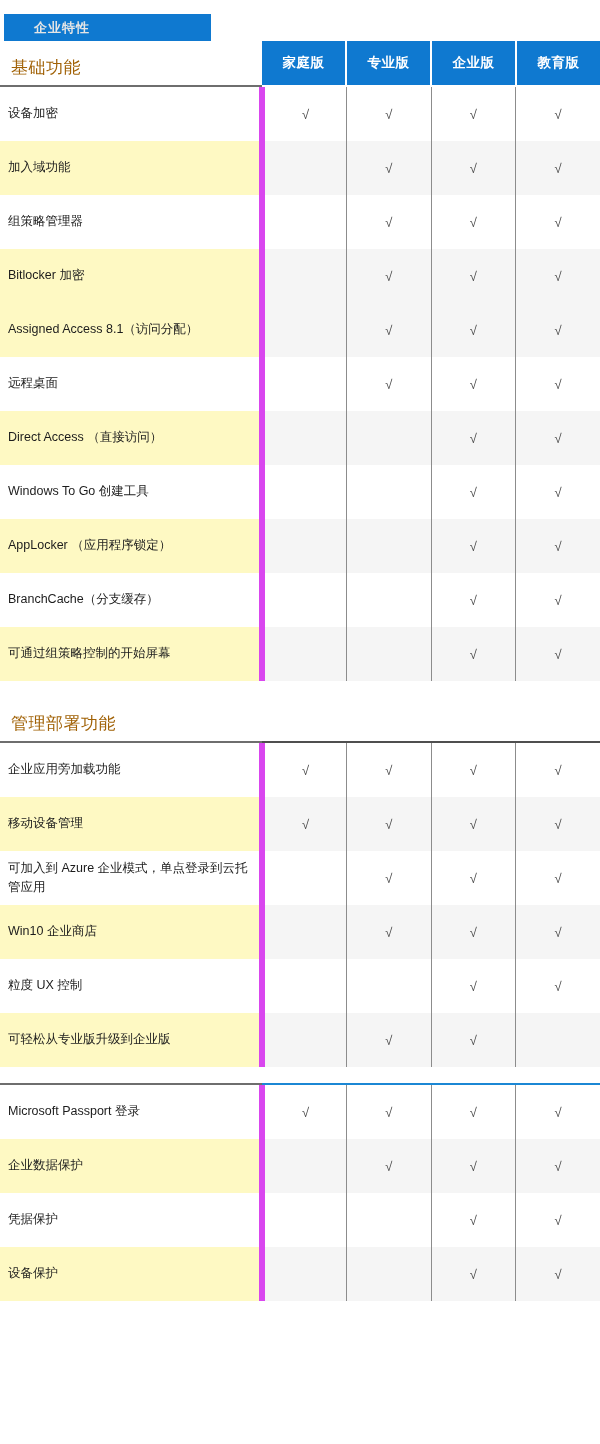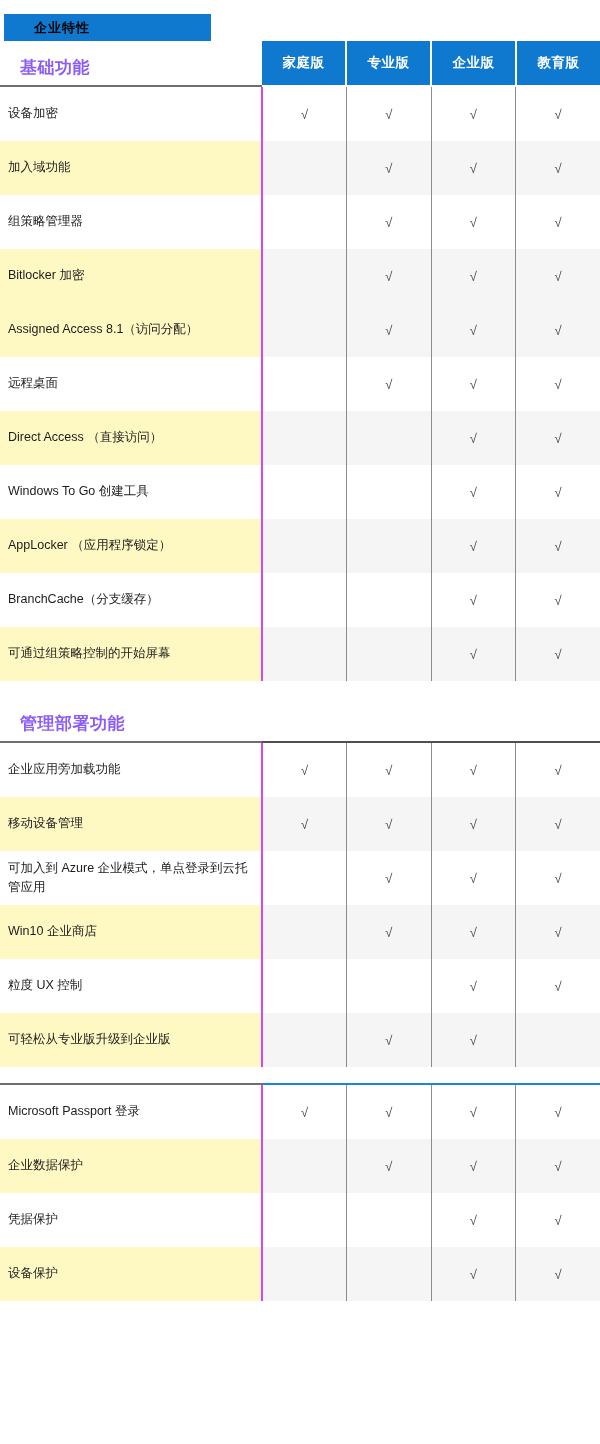--- a/index.html
+++ b/index.html
@@ -17,44 +17,44 @@
   }
 
   
   .banner-wrap {
     padding: 14px 0 0 4px;
   }
   .banner {
     width: 207px;
     height: 27px;
     background: #0f79d0;
-    color: #000000;
+    color: #e5e5e5;
     font-size: 13px;
     font-weight: bold;
     line-height: 27px;
     padding-left: 30px;
     box-sizing: border-box;
     letter-spacing: 1px;
   }
 
   
   .section {
     position: relative;
   }
   .section-head {
     position: relative;
     height: 44px;
   }
   .section-title {
     position: absolute;
-    left: 20px;
+    left: 11px;
     bottom: 6px;
-    color: #8b5cf6;
+    color: #a16207;
     font-size: 17px;
-    font-weight: bold;
+    font-weight: normal;
     letter-spacing: 0.5px;
     white-space: nowrap;
   }
   .col-head {
     position: absolute;
     top: 0;
     left: 262px;
     right: 0;
     height: 44px;
     display: flex;
@@ -86,21 +86,21 @@
 
   table.feat td {
     vertical-align: middle;
     padding: 0;
     height: 42px;
   }
   table.feat td.label {
     padding: 6px 6px 6px 8px;
     line-height: 1.55;
     color: #1c1c1c;
-    border-right: 2px solid #d946ef;
+    border-right: 6px solid #d946ef;
     word-break: break-word;
   }
   table.feat td.v {
     text-align: center;
     color: #4a4a4a;
     font-size: 13px;
     border-right: 1px solid #8c8c8c;
   }
   table.feat td.v.last { border-right: none; }
   table.feat tr.alt td { background: #f5f5f5; }

